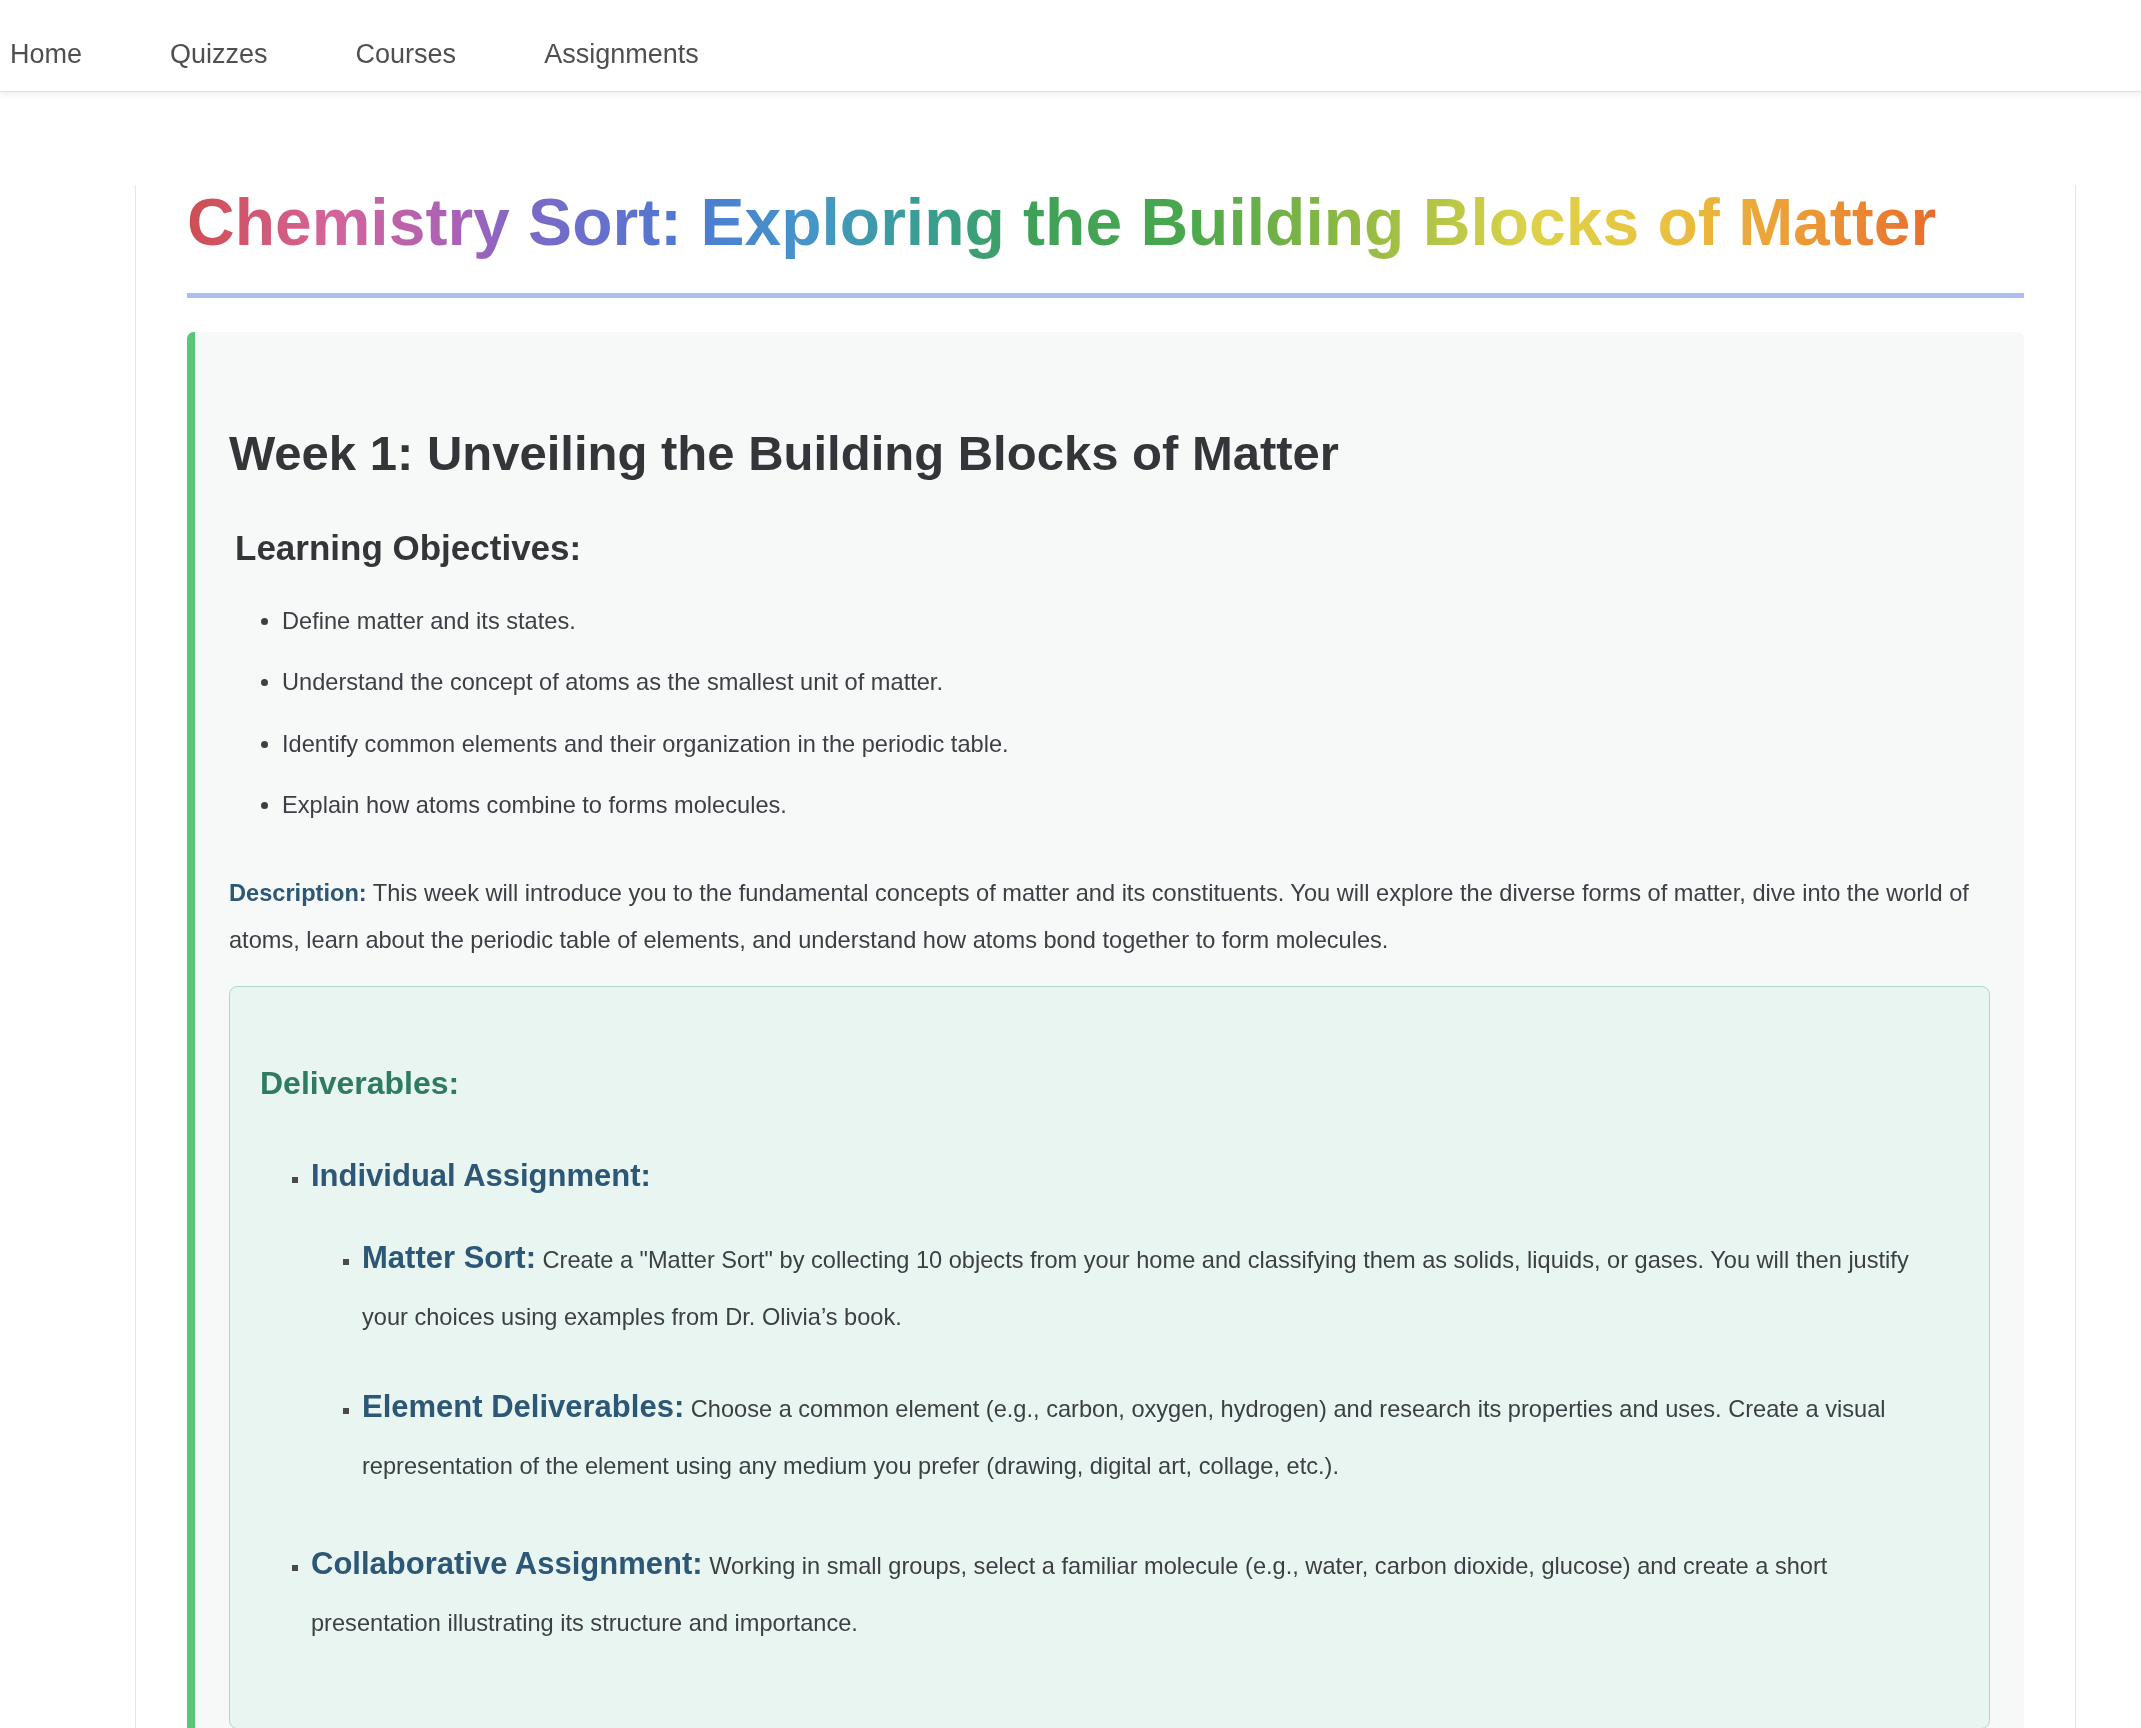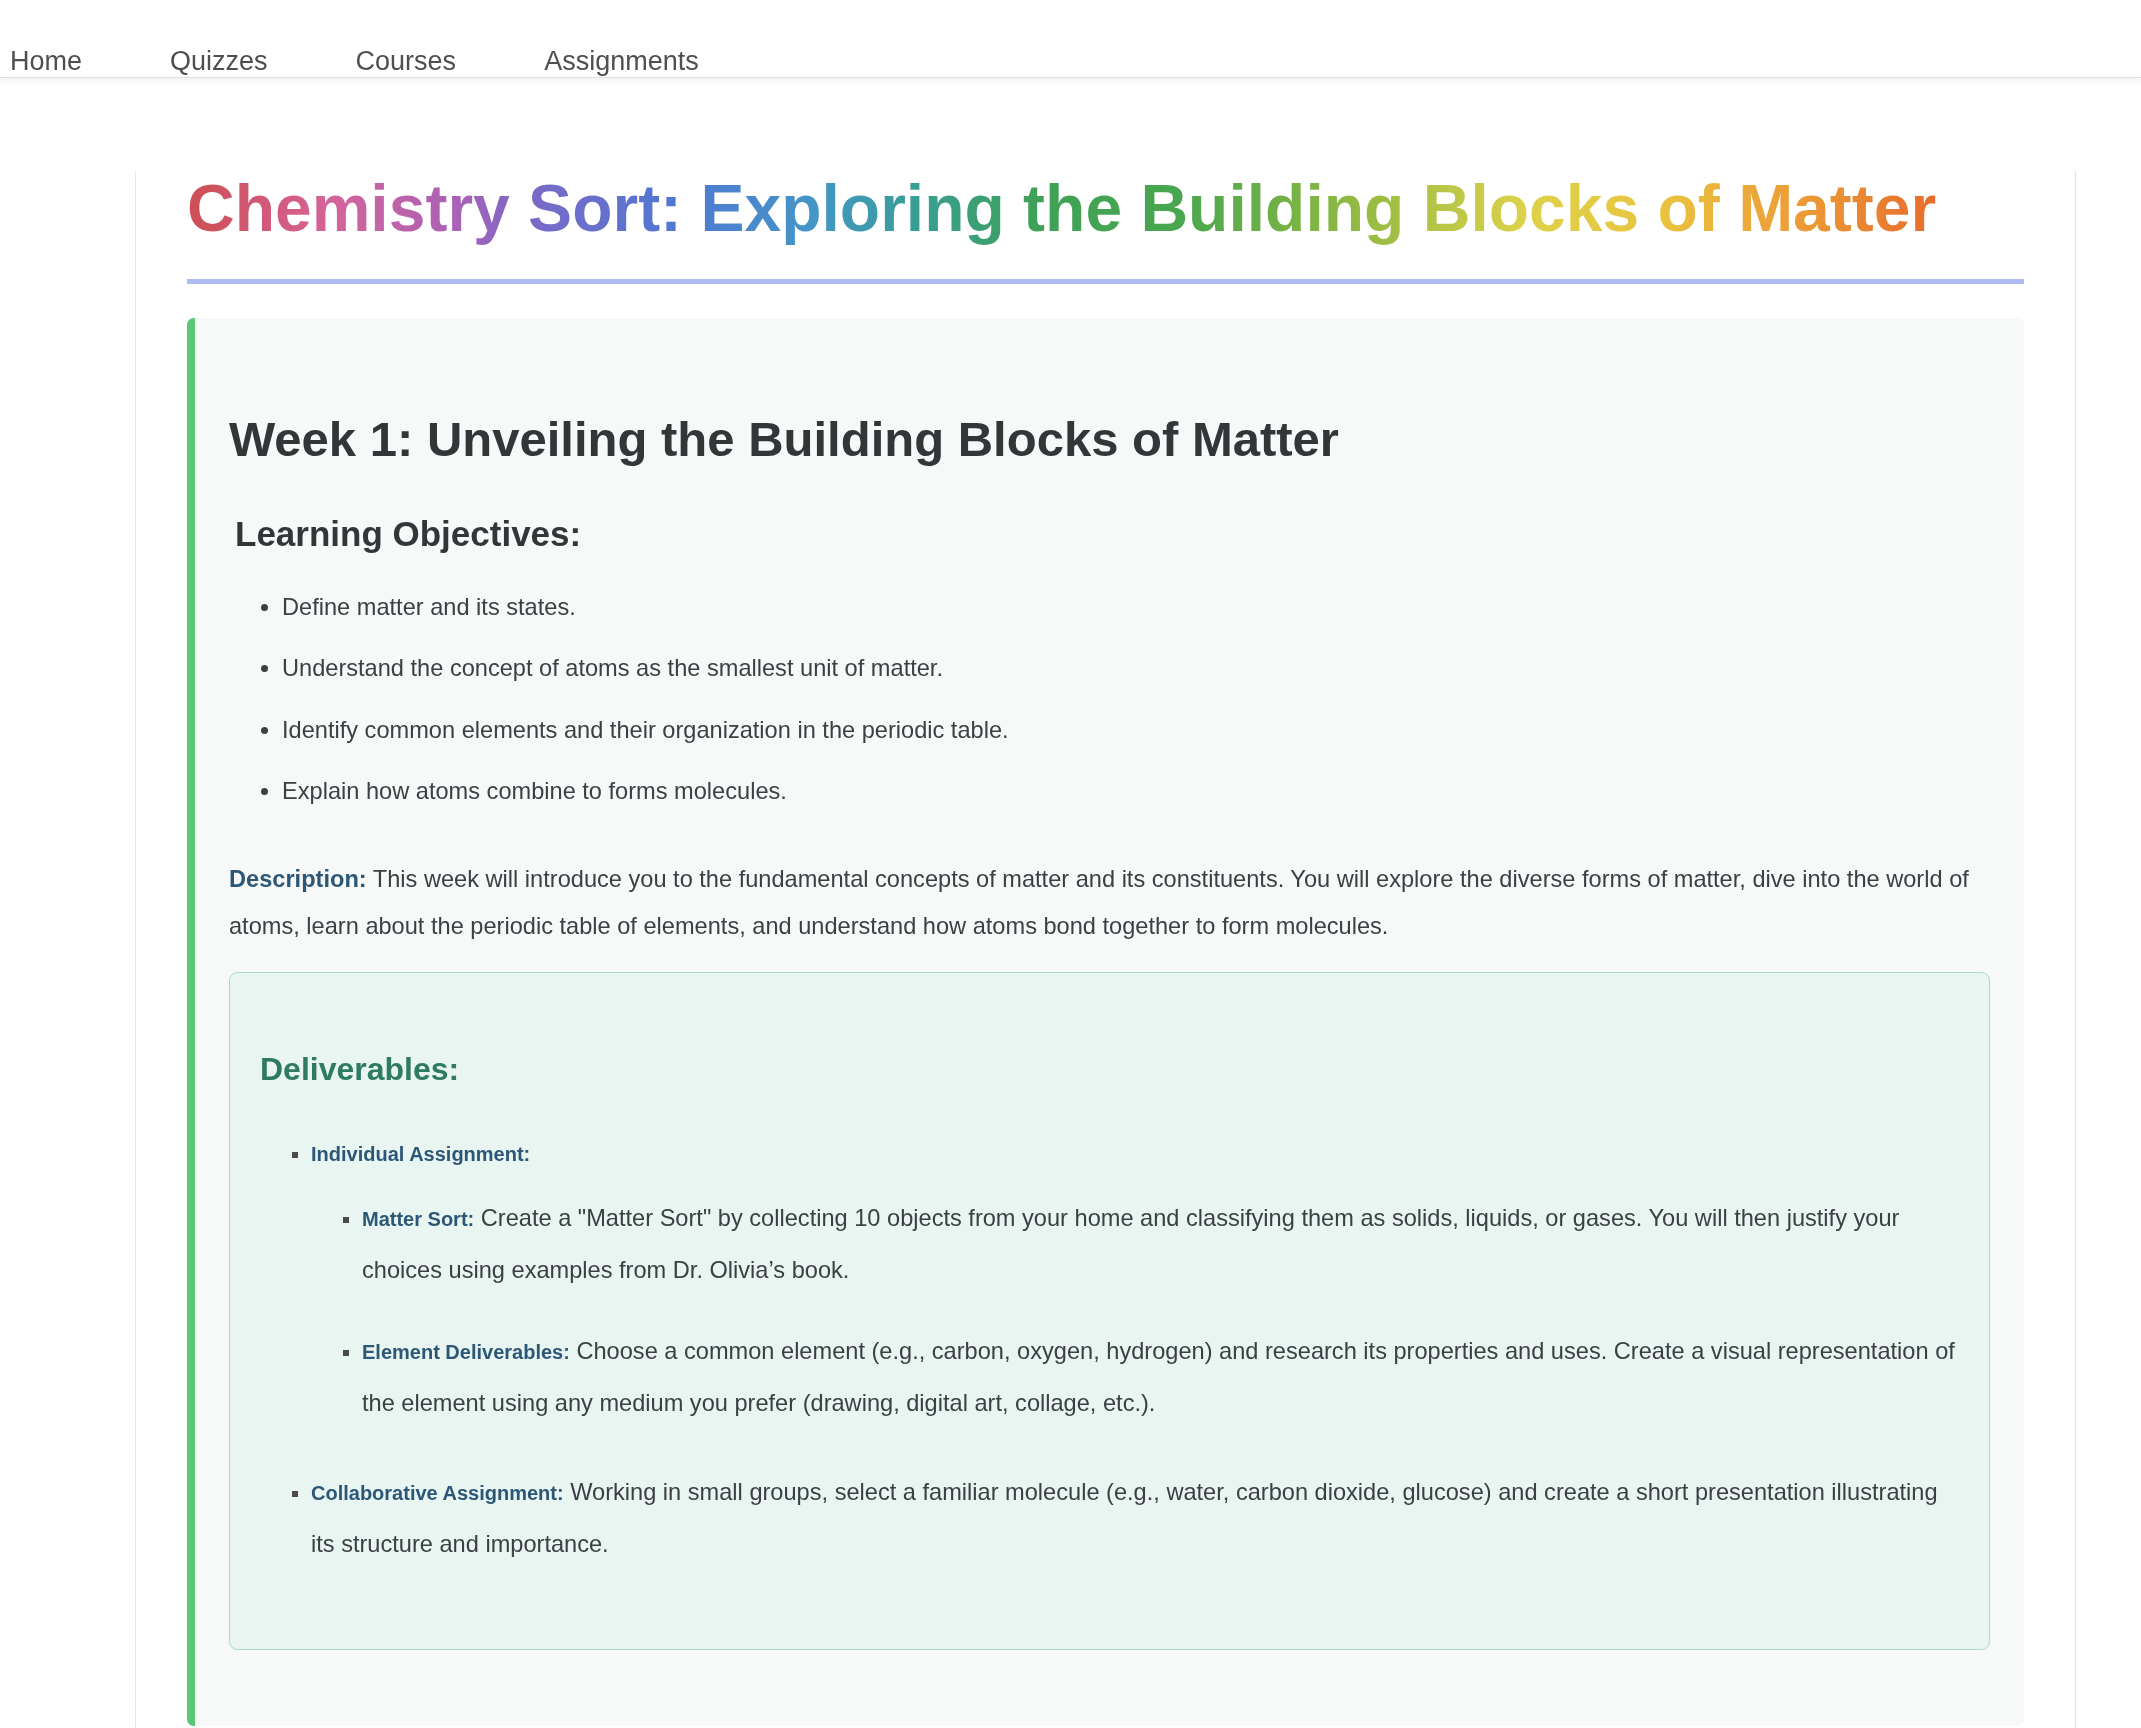--- a/index.html
+++ b/index.html
@@ -21,24 +21,24 @@
     --teal-border: #a9d9c9;
     --box-bg: #f7f8f8;
     --nav-text: #4f4f4f;
     --heading-dark: #333639;
     --title-gradient-stops: #ce4e52, #d4649b;
   }
 
   
   .topnav {
     position: relative;
-    height: 78px;
+    height: 92px;
     background: #fff;
     display: flex;
-    align-items: flex-end;
+    align-items: center;
     padding: 18.6px 0 0 10px;
     gap: 88px;
     border-bottom: 0.8px solid #e0e0e0;
     box-shadow: 0 3.4px 7.6px rgba(0,0,0,0.07);
     z-index: 5;
   }
   .topnav a {
     font-size: 27px;
     color: var(--nav-text);
     text-decoration: none;
@@ -124,21 +124,21 @@
     margin: 44px 0 0 0;
   }
   ul.deliv-list {
     list-style-type: square;
     margin: 40px 0 0 0;
     padding-left: 51px;
     font-size: 23.6px;
   }
   ul.deliv-list li { line-height: 2.2; margin-bottom: 29px; }
   ul.deliv-list li::marker { color: #4a4a4a; font-size: 20px; }
-  ul.deliv-list .label-navy { font-size: 20px; }
+  ul.deliv-list .label-navy { font-size: 31px; }
   ul.deliv-sub {
     list-style-type: square;
     margin: 13.5px 0 37px 0;
     padding-left: 51px;
   }
   ul.deliv-sub li { margin-bottom: 29px; }
 </style>
 </head>
 <body>
 

